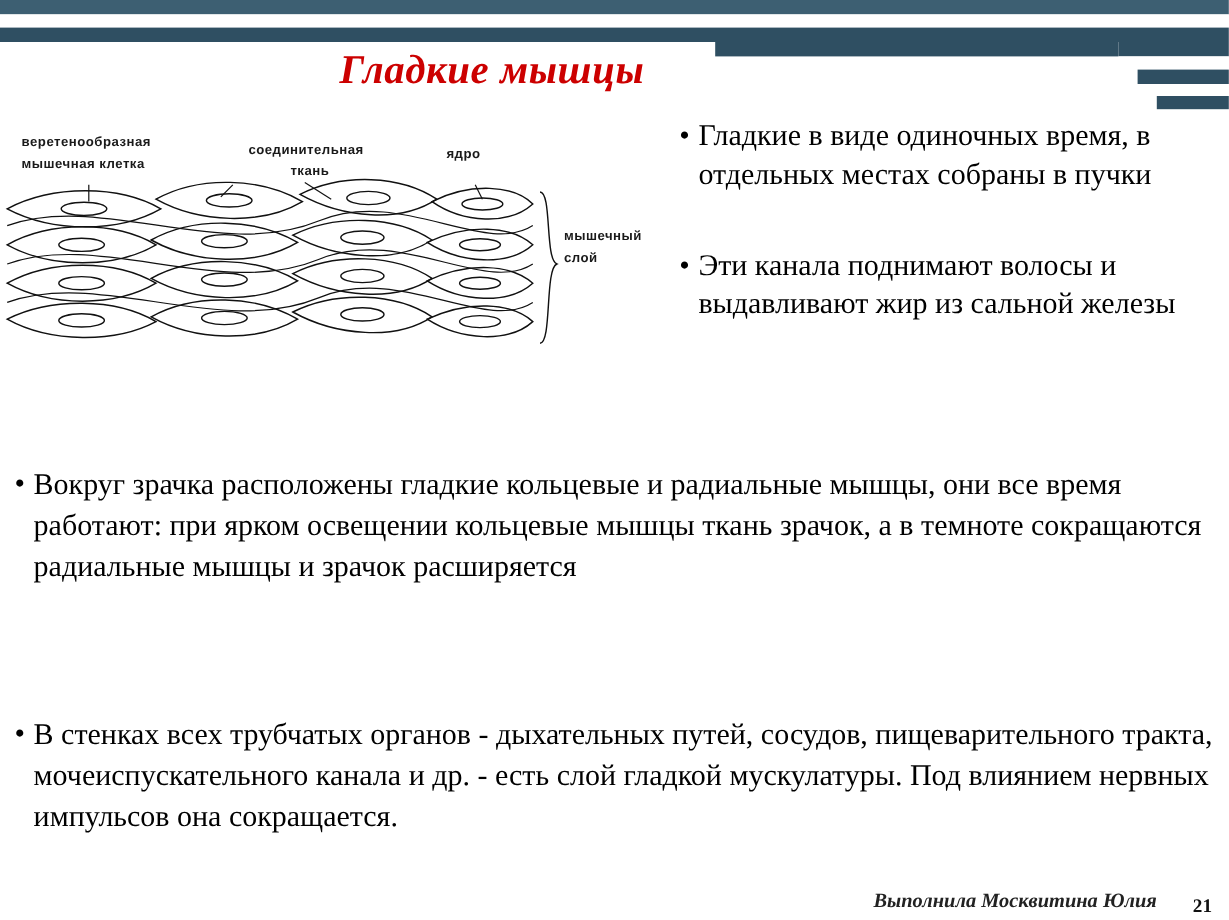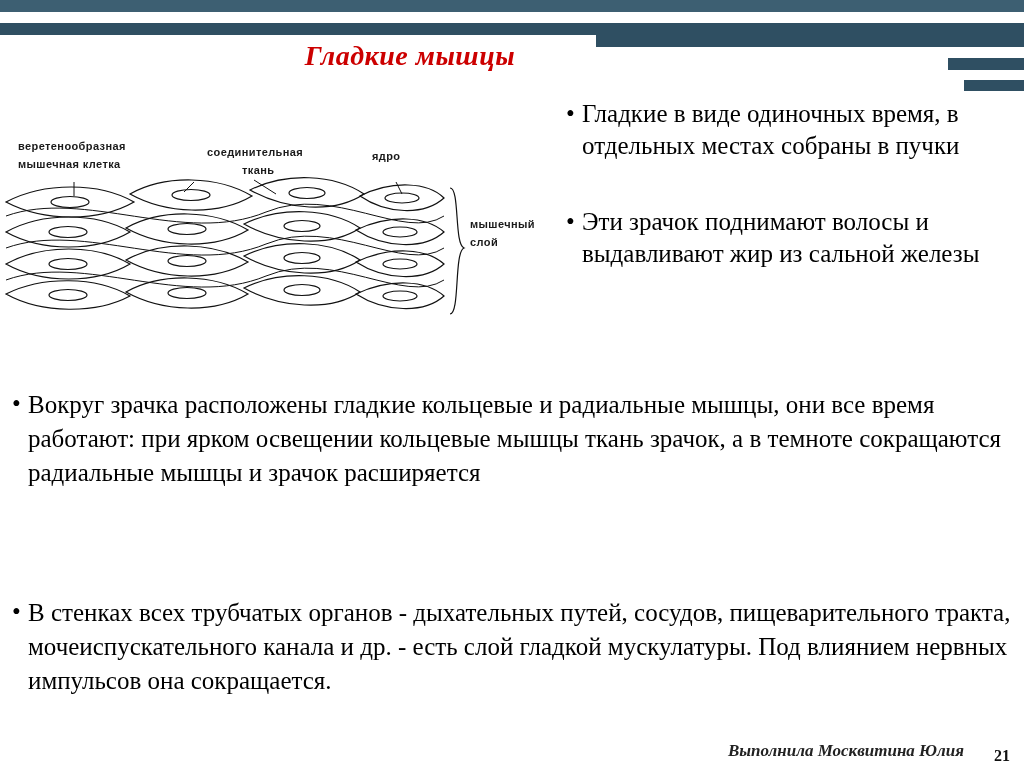--- a/index.html
+++ b/index.html
@@ -62,30 +62,30 @@
   
   .title {
     position: absolute;
     left: 0;
     top: 40px;
     width: 820px;
     text-align: center;
     font-family: "Liberation Serif", serif;
     font-weight: bold;
     font-style: italic;
-    font-size: 28px;
+    font-size: 34px;
     color: #cc0000;
     letter-spacing: 0.5px;
   }
 
   
   .figure {
     position: absolute;
     left: 4px;
-    top: 124px;
+    top: 96px;
     width: 540px;
     height: 250px;
   }
   .figure svg { display: block; }
 
   .fig-label {
     font-family: "Liberation Sans", sans-serif;
     font-size: 11px;
     fill: #1a1a1a;
     font-weight: bold;
@@ -234,21 +234,21 @@
   </svg>
 </div>
 
 <div class="right-block">
   <div class="bullet-row">
     <div class="bullet-dot">•</div>
     <div class="bullet-text">Гладкие в виде одиночных время, в отдельных местах собраны в пучки</div>
   </div>
   <div class="bullet-row" style="margin-top:44px;">
     <div class="bullet-dot">•</div>
-    <div class="bullet-text">Эти зрачок поднимают волосы и выдавливают жир из сальной железы</div>
+    <div class="bullet-text">Эти канала поднимают волосы и выдавливают жир из сальной железы</div>
   </div>
 </div>
 
 <div class="para para-1">
   <div class="bullet-dot">•</div>
   <div class="bullet-text">Вокруг зрачка расположены гладкие кольцевые и радиальные мышцы, они все время работают: при ярком освещении кольцевые мышцы ткань зрачок, а в темноте сокращаются радиальные мышцы и зрачок расширяется</div>
 </div>
 
 <div class="para para-2">
   <div class="bullet-dot">•</div>

